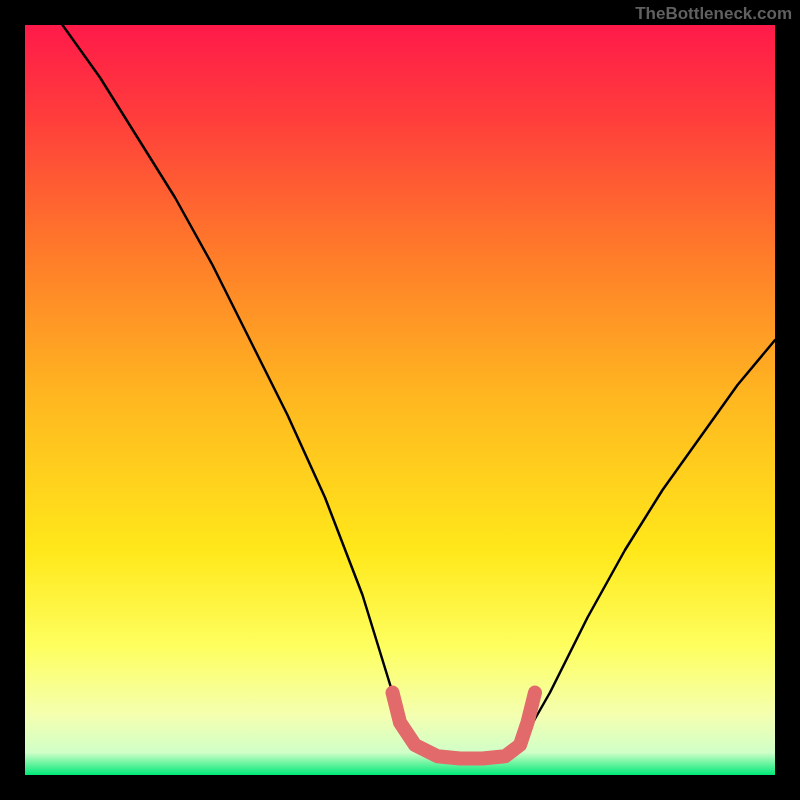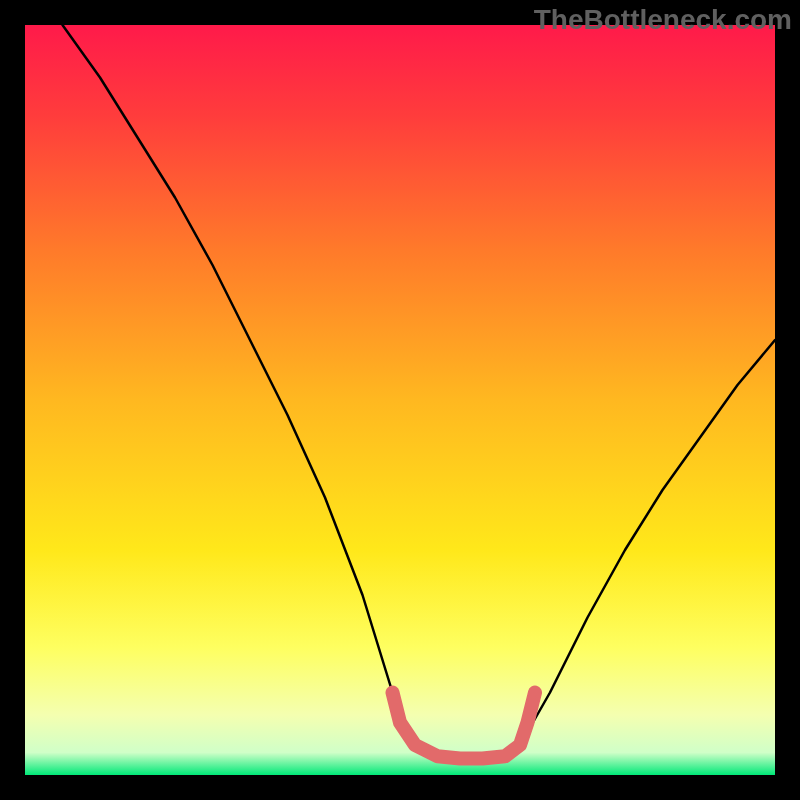--- a/index.html
+++ b/index.html
@@ -1,17 +1,17 @@
 <!DOCTYPE html>
 <html><head>
 <meta charset="utf-8">
 <style>
   * { margin: 0; padding: 0; box-sizing: border-box; }
   body { width: 800px; height: 800px; position: relative; background: #000; font-family: Arial, sans-serif; }
-  .attribution { position: absolute; top: 4px; right: 8px; color: #606060; font-size: 28px; font-weight: bold; z-index: 10; }
+  .attribution { position: absolute; top: 4px; right: 8px; color: #606060; font-size: 17px; font-weight: bold; z-index: 10; }
   .frame { position: absolute; top: 25px; left: 25px; width: 750px; height: 750px; }
   .gradient-area { position: absolute; top: 0; left: 0; width: 750px; height: 750px; }
   .plot-svg { position: absolute; top: 0; left: 0; width: 750px; height: 750px; }
 </style>
 </head>
 <body>
 
 <div class="attribution">TheBottleneck.com</div>
 
 <div class="frame">

